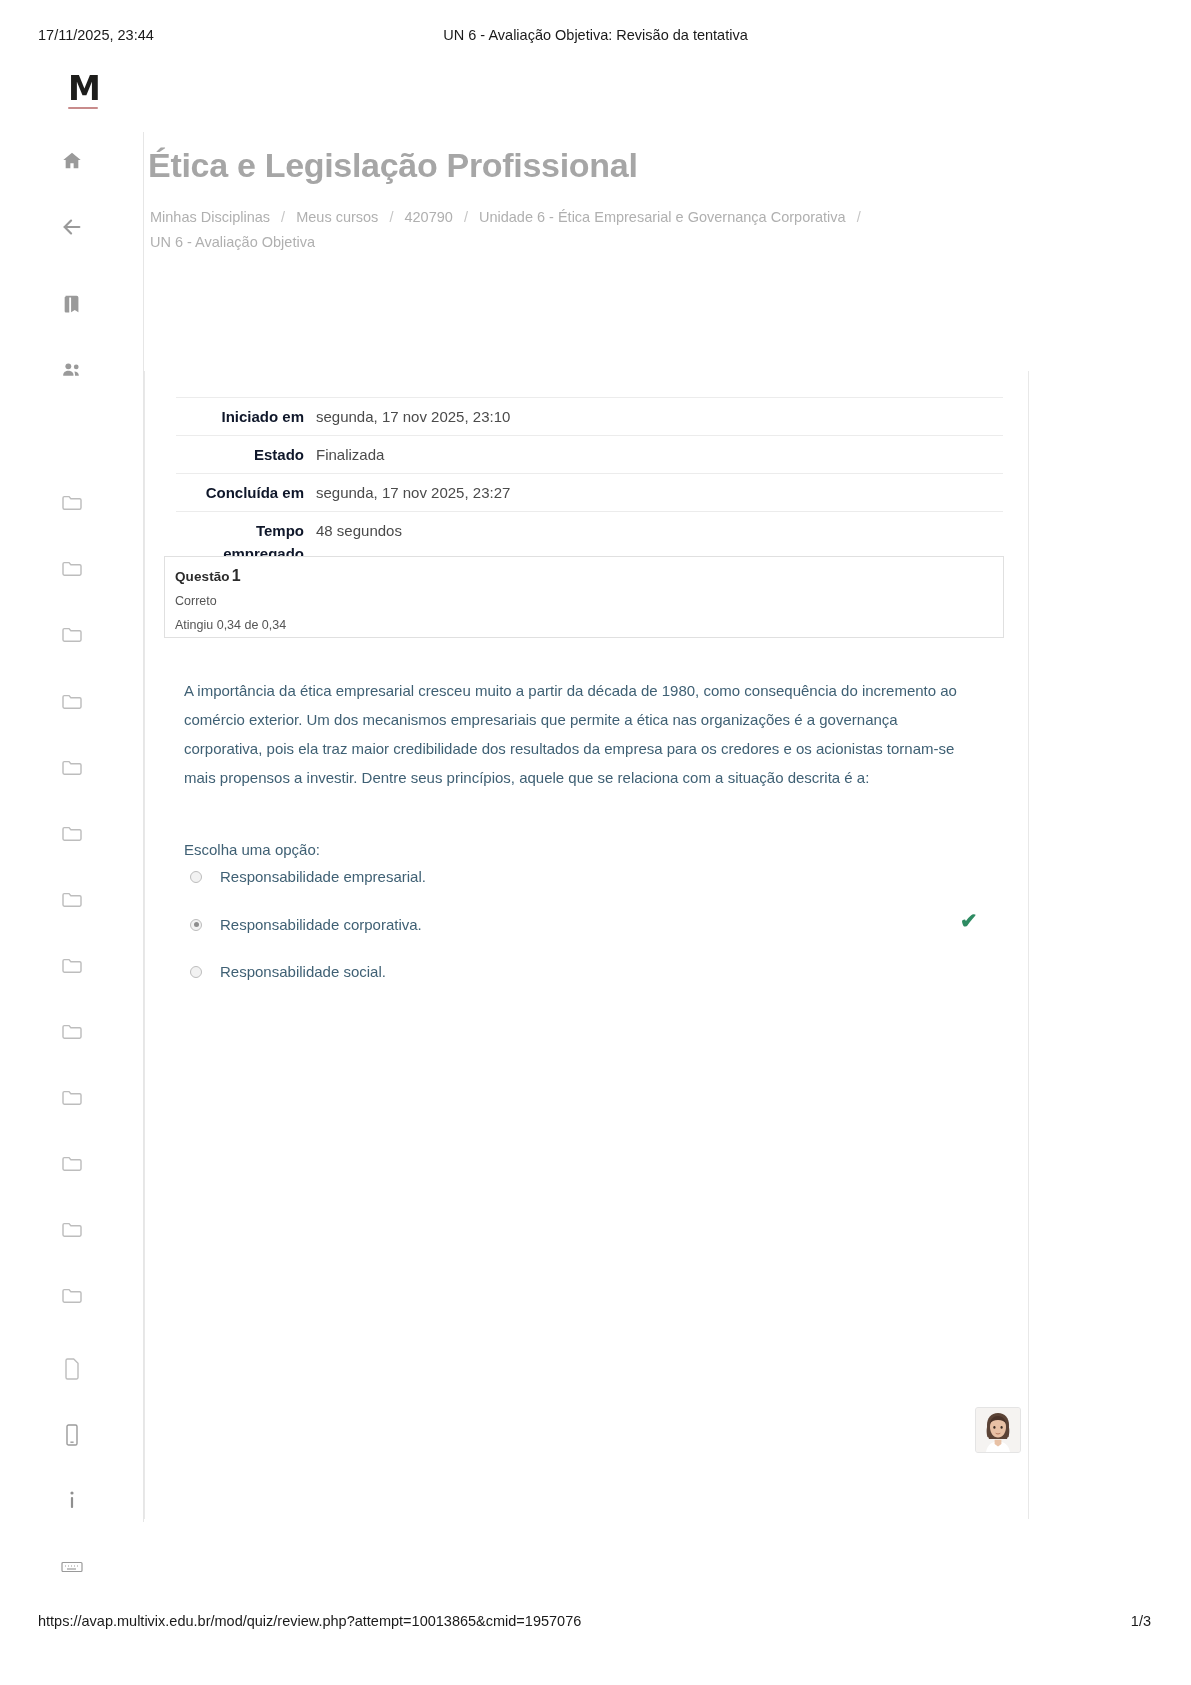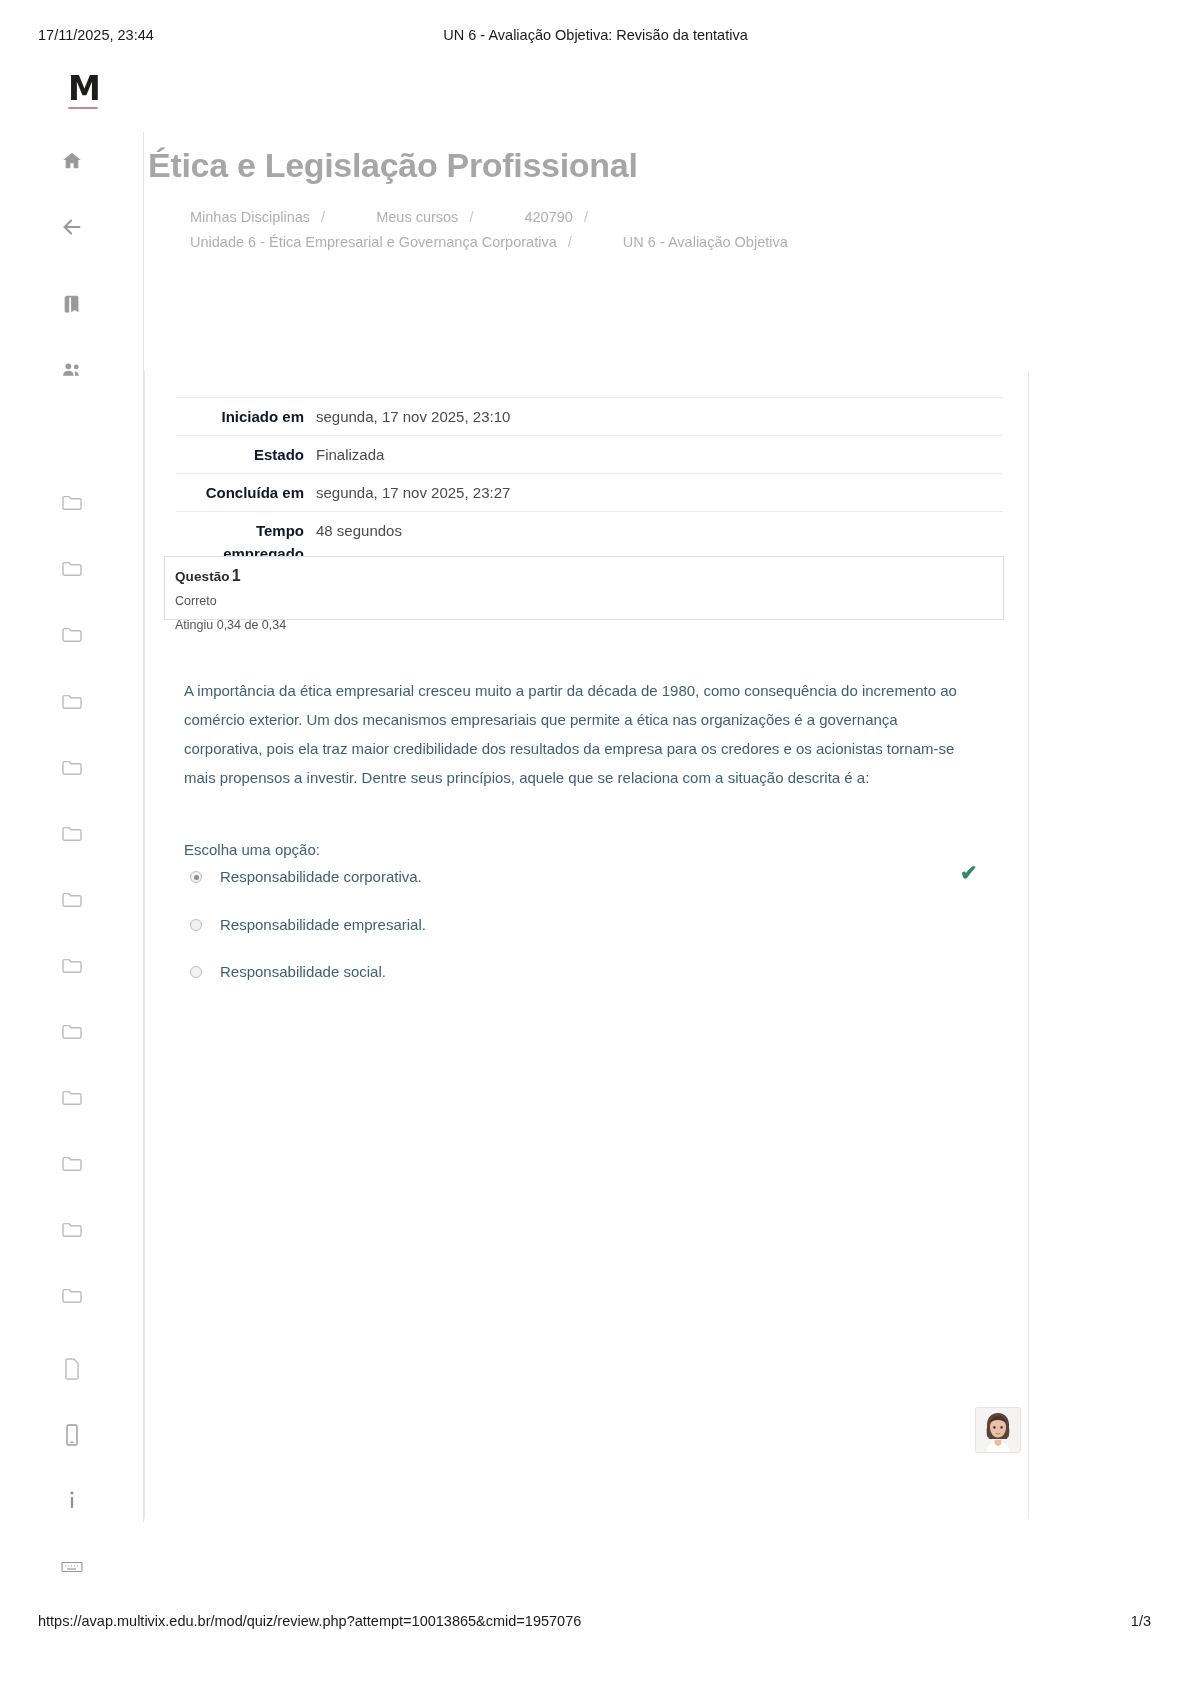--- a/index.html
+++ b/index.html
@@ -130,21 +130,21 @@
   }
   .breadcrumb {
     position: absolute;
     left: 150px;
     top: 205px;
     width: 800px;
     font-size: 14.5px;
     line-height: 25px;
     color: #b0b0b0;
   }
-  .breadcrumb .crumb { white-space: nowrap; margin-left: 40px; }
+  .breadcrumb .crumb { white-space: nowrap; }
   .breadcrumb .sep { padding: 0 7px; color: #c6c6c6; }
 
   
   .card {
     position: absolute;
     left: 144px;
     top: 371px;
     width: 885px;
     height: 1148px;
     background: #fff;
@@ -182,21 +182,21 @@
     line-height: 23px;
     font-weight: normal;
   }
 
   
   .q-infobox {
     position: absolute;
     left: 164px;
     top: 556px;
     width: 840px;
-    height: 64px;
+    height: 82px;
     border: 1px solid #e0e0e0;
     box-sizing: border-box;
     padding: 10px 0 0 10px;
     background: #fff;
   }
   .q-infobox .q-number {
     font-size: 13.5px;
     font-weight: bold;
     color: #2b2b2b;
     letter-spacing: .1px;
@@ -540,28 +540,28 @@
 </div>
 
 <div class="q-text">A importância da ética empresarial cresceu muito a partir da década de 1980, como consequência do incremento ao comércio exterior. Um dos mecanismos empresariais que permite a ética nas organizações é a governança corporativa, pois ela traz maior credibilidade dos resultados da empresa para os credores e os acionistas tornam-se mais propensos a investir. Dentre seus princípios, aquele que se relaciona com a situação descrita é a:</div>
 
 <div class="q-prompt">Escolha uma opção:</div>
 
 <div class="options">
 
 
   <div class="option-row">
+    <span class="radio"></span>
+    <span class="option-label">Responsabilidade empresarial.</span>
+  </div>
+
+  <div class="option-row">
     <span class="radio checked"></span>
     <span class="option-label">Responsabilidade corporativa.</span>
     <span class="correct-mark">✔</span>
-  </div>
-
-  <div class="option-row">
-    <span class="radio"></span>
-    <span class="option-label">Responsabilidade empresarial.</span>
   </div>
 
   <div class="option-row">
     <span class="radio"></span>
     <span class="option-label">Responsabilidade social.</span>
   </div>
 
 
 </div>
 

